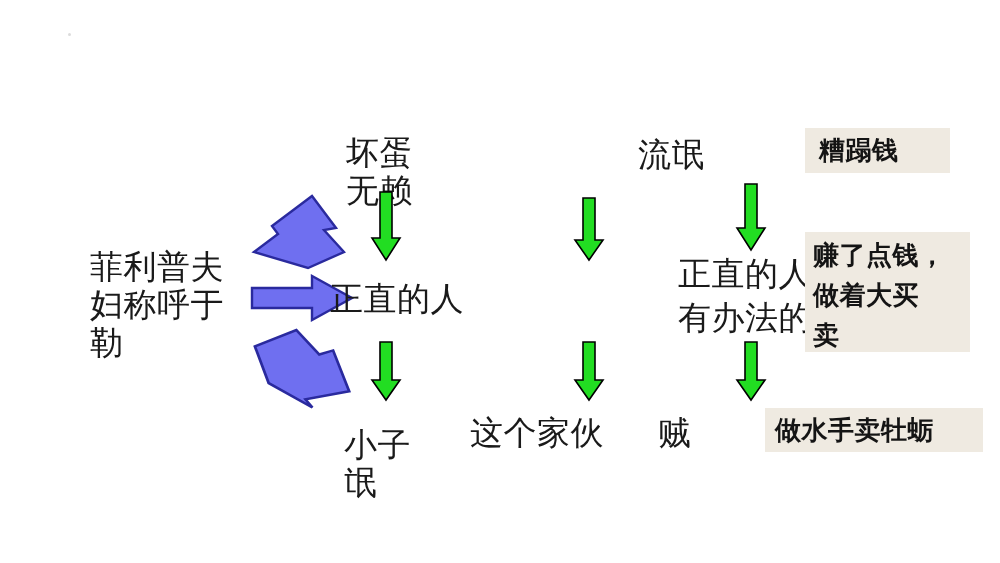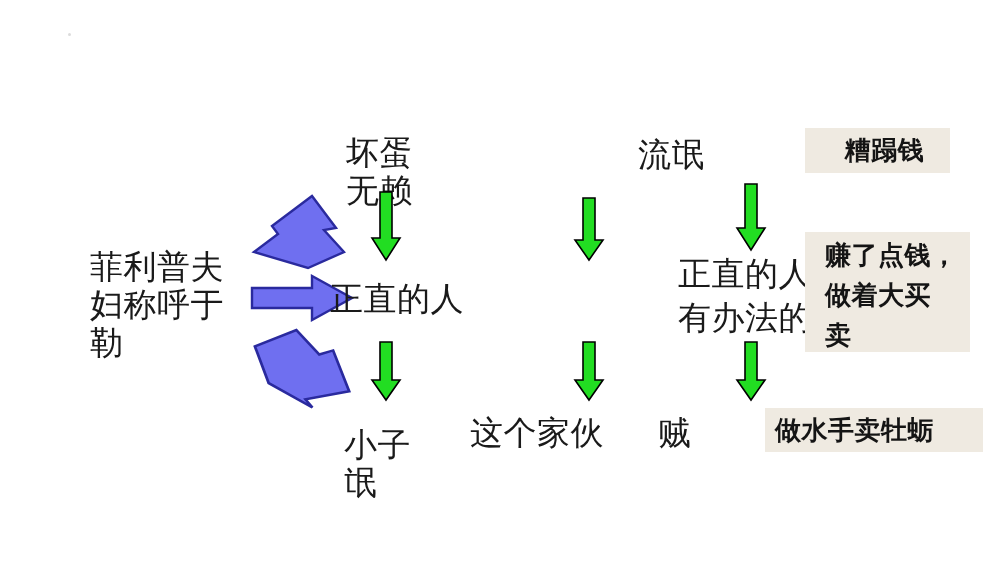--- a/index.html
+++ b/index.html
@@ -98,21 +98,21 @@
   <svg class="arrow-green" style="left:735px; top:182px;" width="32" height="70" viewBox="0 0 32 70">
     <polygon points="10,2 22,2 22,46 30,46 16,68 2,46 10,46" fill="#22dd22" stroke="#000000" stroke-width="1.6"></polygon>
   </svg>
   <svg class="arrow-green" style="left:735px; top:340px;" width="32" height="62" viewBox="0 0 32 62">
     <polygon points="10,2 22,2 22,40 30,40 16,60 2,40 10,40" fill="#22dd22" stroke="#000000" stroke-width="1.6"></polygon>
   </svg>
 
   <div class="label" style="left:678px; top:252px; width:190px; line-height:44px;">正直的人
 有办法的人</div>
 
-  <div class="beige-box" style="left:805px; top:128px; width:145px; height:45px; padding:3px 0 0 14px;text-align:center;">糟蹋钱</div>
+  <div class="beige-box" style="left:805px; top:128px; width:145px; height:45px; padding:3px 0 0 14px;">糟蹋钱</div>
 
-  <div class="beige-box" style="left:805px; top:232px; width:165px; height:120px; padding:4px 0 0 20px;">赚了点钱，
+  <div class="beige-box" style="left:805px; top:232px; width:165px; height:120px; padding:4px 0 0 8px;">赚了点钱，
 做着大买
 卖</div>
 
   <div class="beige-box" style="left:765px; top:408px; width:218px; height:44px; padding:3px 0 8px 10px;">做水手卖牡蛎</div>
 
 </div>
 
 </body></html>

